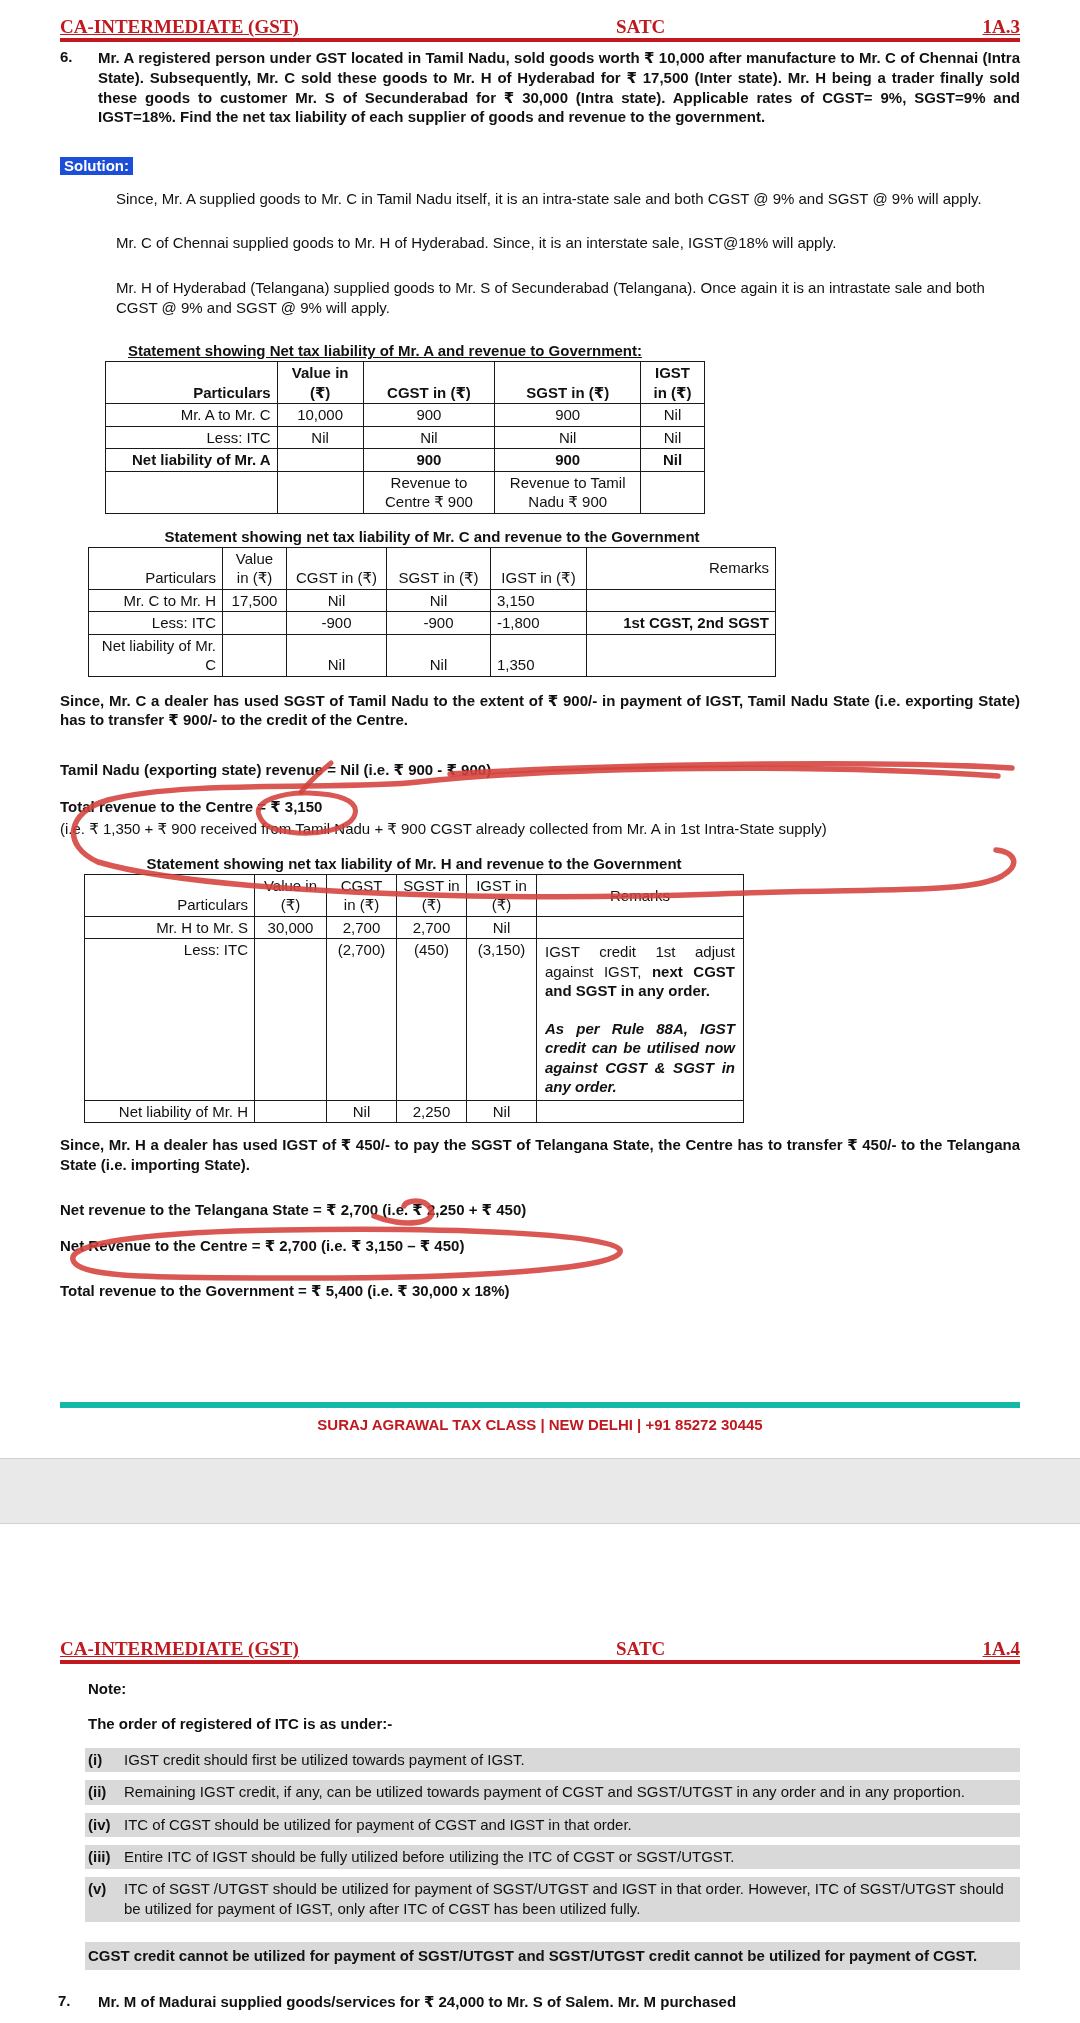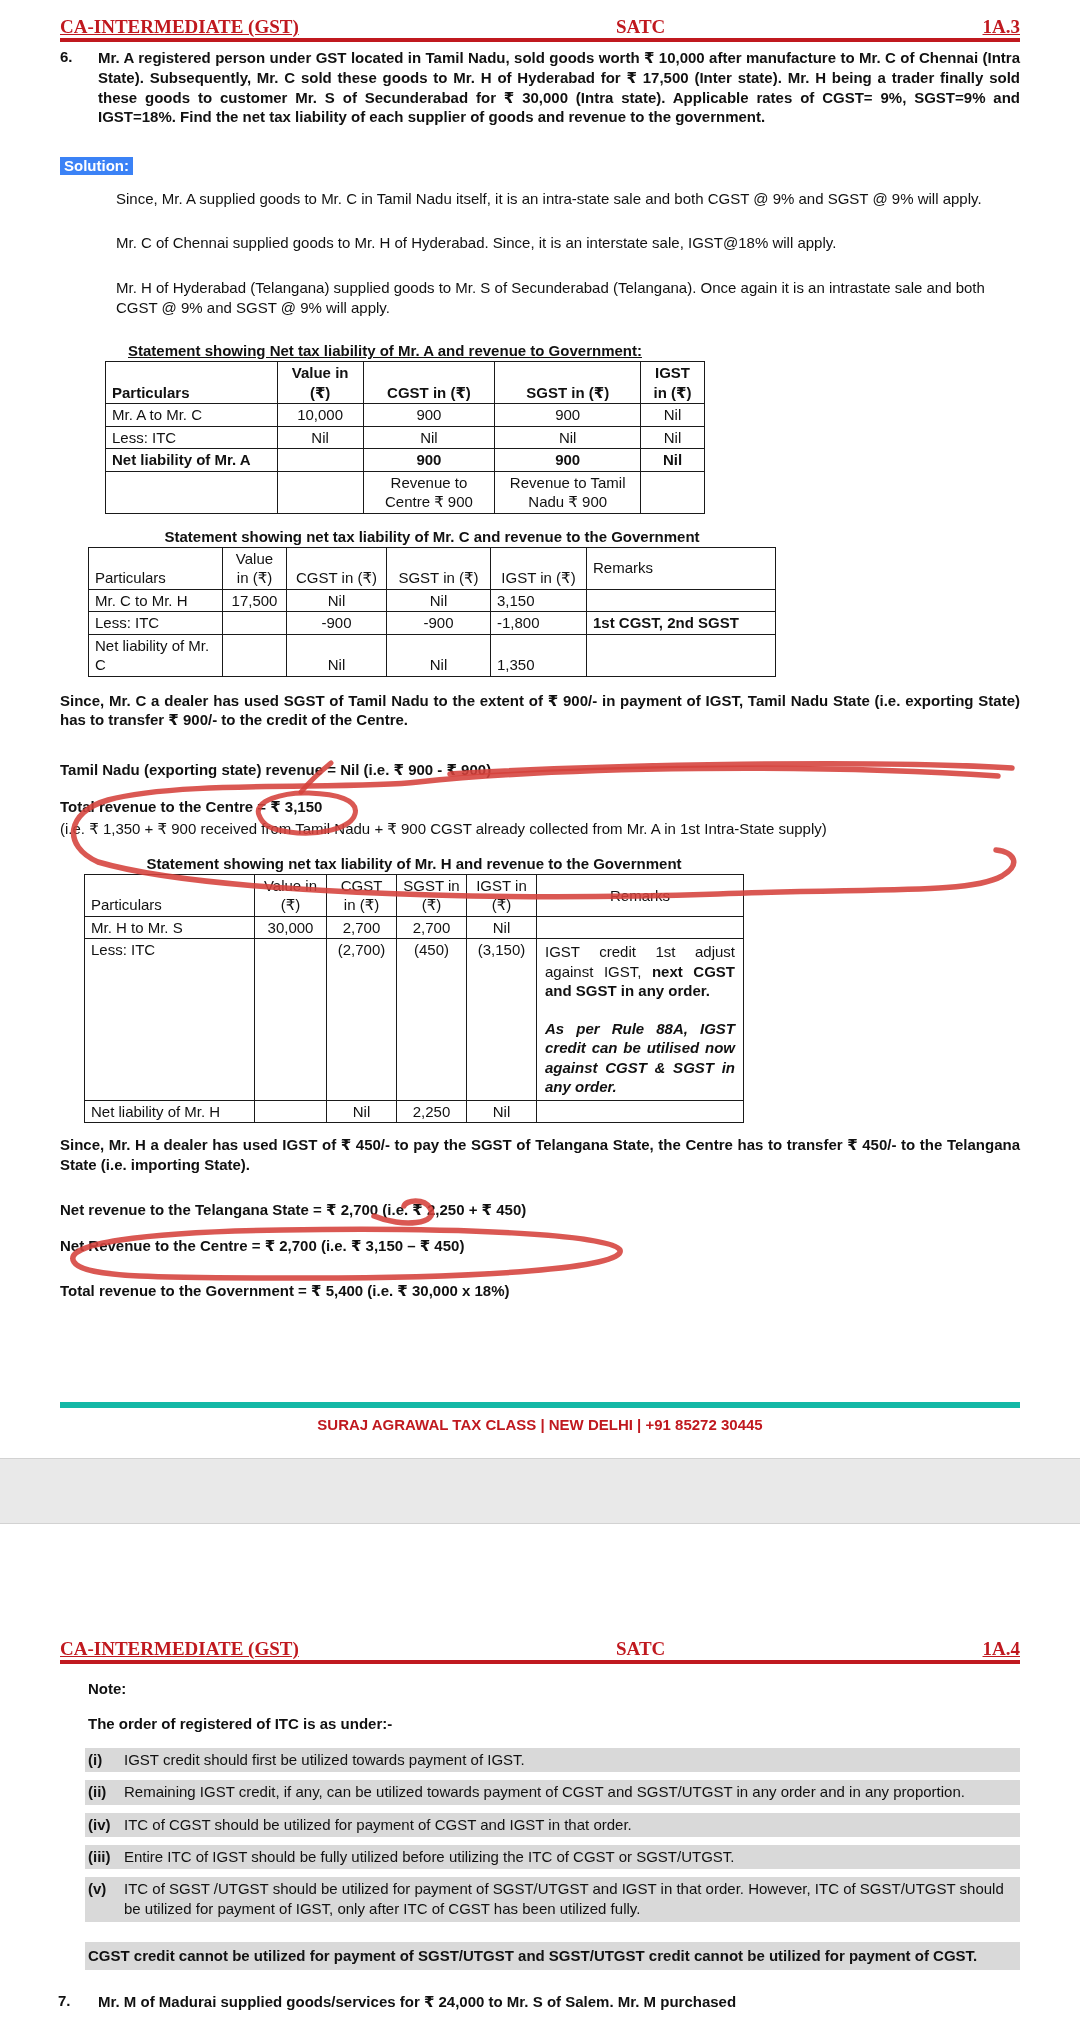--- a/index.html
+++ b/index.html
@@ -18,36 +18,36 @@
     margin:0 60px; padding-top:16px; border-bottom:4px solid #c0191f;
     font-family:"Liberation Serif","DejaVu Serif",serif;
     font-weight:bold; font-size:19px; color:#c0191f;
   }
   .doc-header .hl, .doc-header .hr { text-decoration:underline; }
   
   .qrow { display:flex; margin:6px 60px 0 60px; }
   .qnum { font-weight:bold; width:38px; flex:0 0 38px; }
   .qtext { font-weight:bold; text-align:justify; line-height:1.32; }
   .sol-label {
-    display:inline-block; background:#3b82f6; color:#fff; font-weight:bold;
+    display:inline-block; background:#1d4ed8; color:#fff; font-weight:bold;
     padding:0 4px 1px 4px; margin:30px 0 0 60px;
   }
   .sol-para { margin:14px 60px 0 116px; line-height:1.35; }
   .sol-para + .sol-para { margin-top:24px; }
   
   .tblock { margin-left:60px; }
   .ttitle { font-weight:bold; text-align:center; margin-bottom:2px; }
   .ttitle.und { text-decoration:underline; }
   table.t { border-collapse:collapse; }
   table.t td, table.t th {
     border:1.6px solid #1a1a1a; padding:1px 6px; line-height:1.3;
     vertical-align:middle; background:#fff;
   }
   table.t th { vertical-align:bottom; text-align:center; }
-  table.t th.pl, table.t td.pl { text-align:left; }
+  table.t th.pl, table.t td.pl { text-align:right; }
   .cc { text-align:center; } .rr { text-align:left; padding-right:8px !important; }
   .bold { font-weight:bold; }
   tr.vbot td { vertical-align:bottom; }
   .rem-just { text-align:justify; }
   .rem-italic { font-weight:bold; font-style:italic; text-align:justify; margin-top:18px; }
   
   .stmt { font-weight:bold; margin:0 60px; line-height:1.3; }
   .note-plain { margin:0 60px; line-height:1.35; }
   
   .annotA { position:relative; margin-top:30px; }

